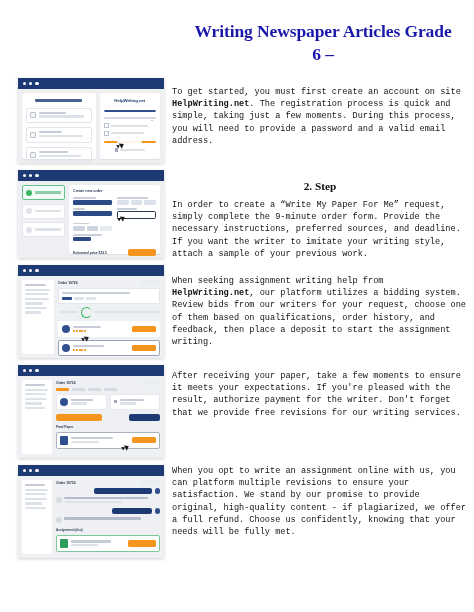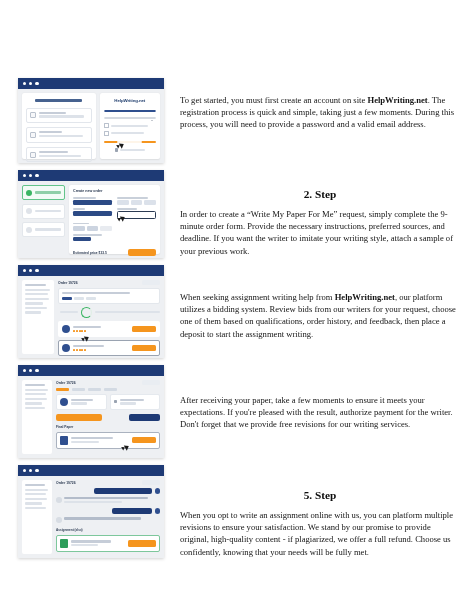--- a/index.html
+++ b/index.html
@@ -45,26 +45,26 @@
   .step-block { margin-bottom: 0px; }
   .step-heading {
     text-align: center;
     font-family: "Liberation Serif", serif;
     font-weight: bold;
     font-size: 11.3px;
     color: #0d0d0d;
     margin: 0 0 7px 0;
   }
   .step-body {
-    font-family: Liberation Serif, serif;
+    font-family: Liberation Mono, monospace;
     font-size: 8.6px;
     line-height: 1.42;
     color: #141414;
     text-align: left;
-    margin: 8px;
+    margin: 0;
   }
   .step-body b { font-weight: bold; }
 
   .s1 { height: 94px; }
   .s2 { height: 95px; }
   .s3 { height: 95px; }
   .s4 { height: 95px; }
   .s5 { height: 100px; }
 
   
@@ -279,20 +279,24 @@
     border-left:4.2px solid #1a1a1a;
     border-bottom:3px solid transparent;
     border-top:3px solid transparent;
   }
 </style>
 </head>
 <body>
 
 <div class="page">
 
+  <div class="doc-title">
+    <div>Writing Newspaper Articles Grade</div>
+    <div>6 –</div>
+  </div>
 
   <div class="shots">
 
     <div class="shot shot-h1">
       <div class="titlebar">
         <span class="dot"></span>
         <span class="dot"></span>
         <span class="dot"></span>
       </div>
       <div class="shot-body">
@@ -629,18 +633,17 @@
       <div class="step-heading">2. Step</div>
       <p class="step-body"><span>In order to create a “Write My Paper For Me” request, simply complete the 9-minute order form. Provide the necessary instructions, preferred sources, and deadline. If you want the writer to imitate your writing style, attach a sample of your previous work.</span><b></b><span></span></p>
     </div>
     <div class="step-block s3">
       <p class="step-body"><span>When seeking assignment writing help from </span><b>HelpWriting.net</b><span>, our platform utilizes a bidding system. Review bids from our writers for your request, choose one of them based on qualifications, order history, and feedback, then place a deposit to start the assignment writing.</span></p>
     </div>
     <div class="step-block s4">
       <p class="step-body"><span>After receiving your paper, take a few moments to ensure it meets your expectations. If you're pleased with the result, authorize payment for the writer. Don't forget that we provide free revisions for our writing services.</span><b></b><span></span></p>
     </div>
     <div class="step-block s5">
-      <div class="step-heading">5. Step</div>
       <p class="step-body"><span>When you opt to write an assignment online with us, you can platform multiple revisions to ensure your satisfaction. We stand by our promise to provide original, high-quality content - if plagiarized, we offer a full refund. Choose us confidently, knowing that your needs will be fully met.</span><b></b><span></span></p>
     </div>
   </div>
 
 </div>
 
 </body></html>

